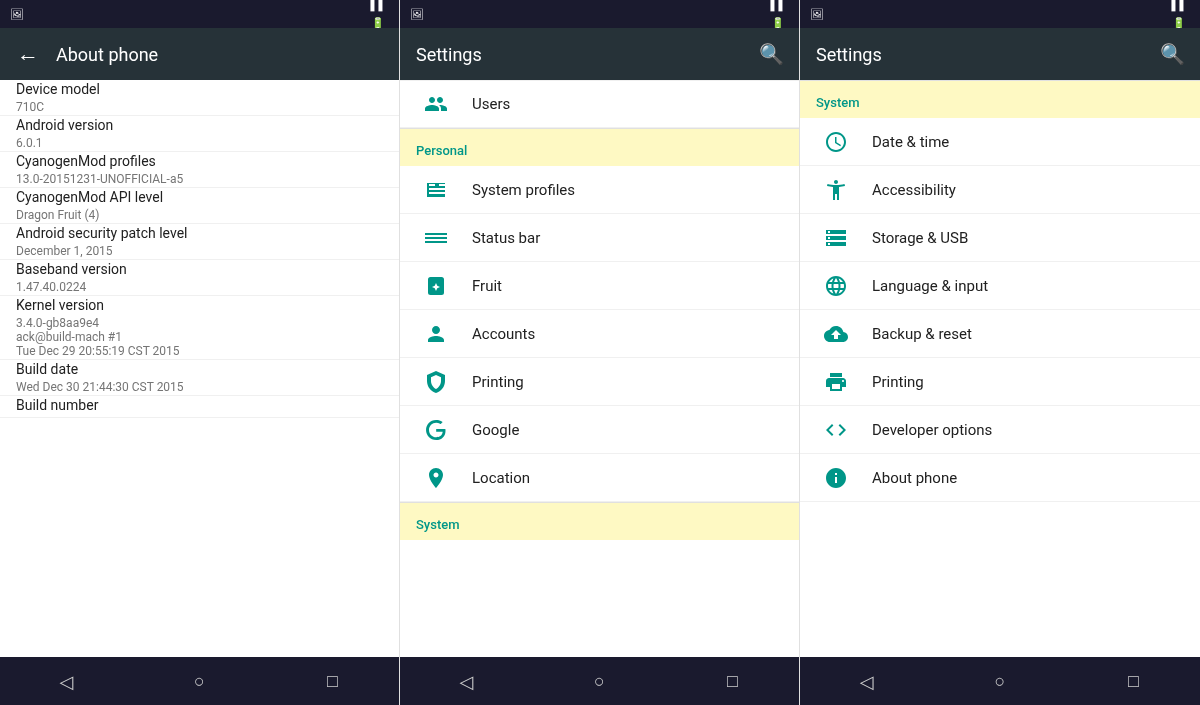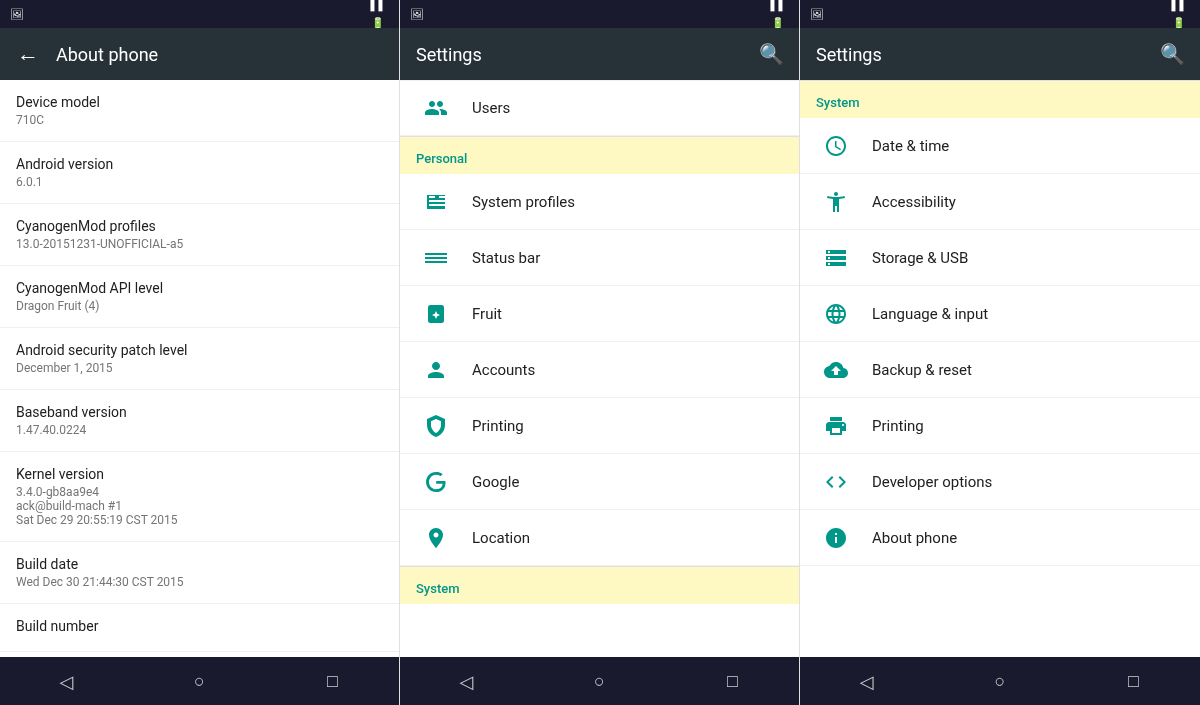--- a/index.html
+++ b/index.html
@@ -67,21 +67,21 @@
 
     
     .panel-content {
       flex: 1;
       overflow-y: auto;
       background: #fff;
     }
 
     
     .info-item {
-      padding: 14px 16px;
+      padding: 1px 16px;
       border-bottom: 1px solid #f0f0f0;
       cursor: pointer;
     }
     .info-label {
       font-size: 14px;
       color: #212121;
       margin-bottom: 3px;
     }
     .info-value {
       font-size: 12px;
@@ -93,21 +93,21 @@
       padding: 14px 16px 8px 16px;
       font-size: 13px;
       color: #009688;
       font-weight: 500;
       background: #fef9c3;
     }
     .settings-item {
       display: flex;
       align-items: center;
       padding: 0 16px;
-      height: 56px;
+      height: 48px;
       border-bottom: 1px solid #f0f0f0;
       cursor: pointer;
     }
     .settings-icon {
       width: 40px;
       height: 40px;
       display: flex;
       align-items: center;
       justify-content: center;
       margin-right: 16px;
@@ -188,21 +188,21 @@
       <div class="info-value">December 1, 2015</div>
     </div>
     <div class="info-item">
       <div class="info-label">Baseband version</div>
       <div class="info-value">1.47.40.0224</div>
     </div>
     <div class="info-item">
       <div class="info-label">Kernel version</div>
       <div class="info-value" style="white-space:pre-line">3.4.0-gb8aa9e4
 ack@build-mach #1
-Sat Dec 29 20:55:19 CST 2015</div>
+Tue Dec 29 20:55:19 CST 2015</div>
     </div>
     <div class="info-item">
       <div class="info-label">Build date</div>
       <div class="info-value">Wed Dec 30 21:44:30 CST 2015</div>
     </div>
     <div class="info-item">
       <div class="info-label">Build number</div>
       <div class="info-value"></div>
     </div>
   </div>

